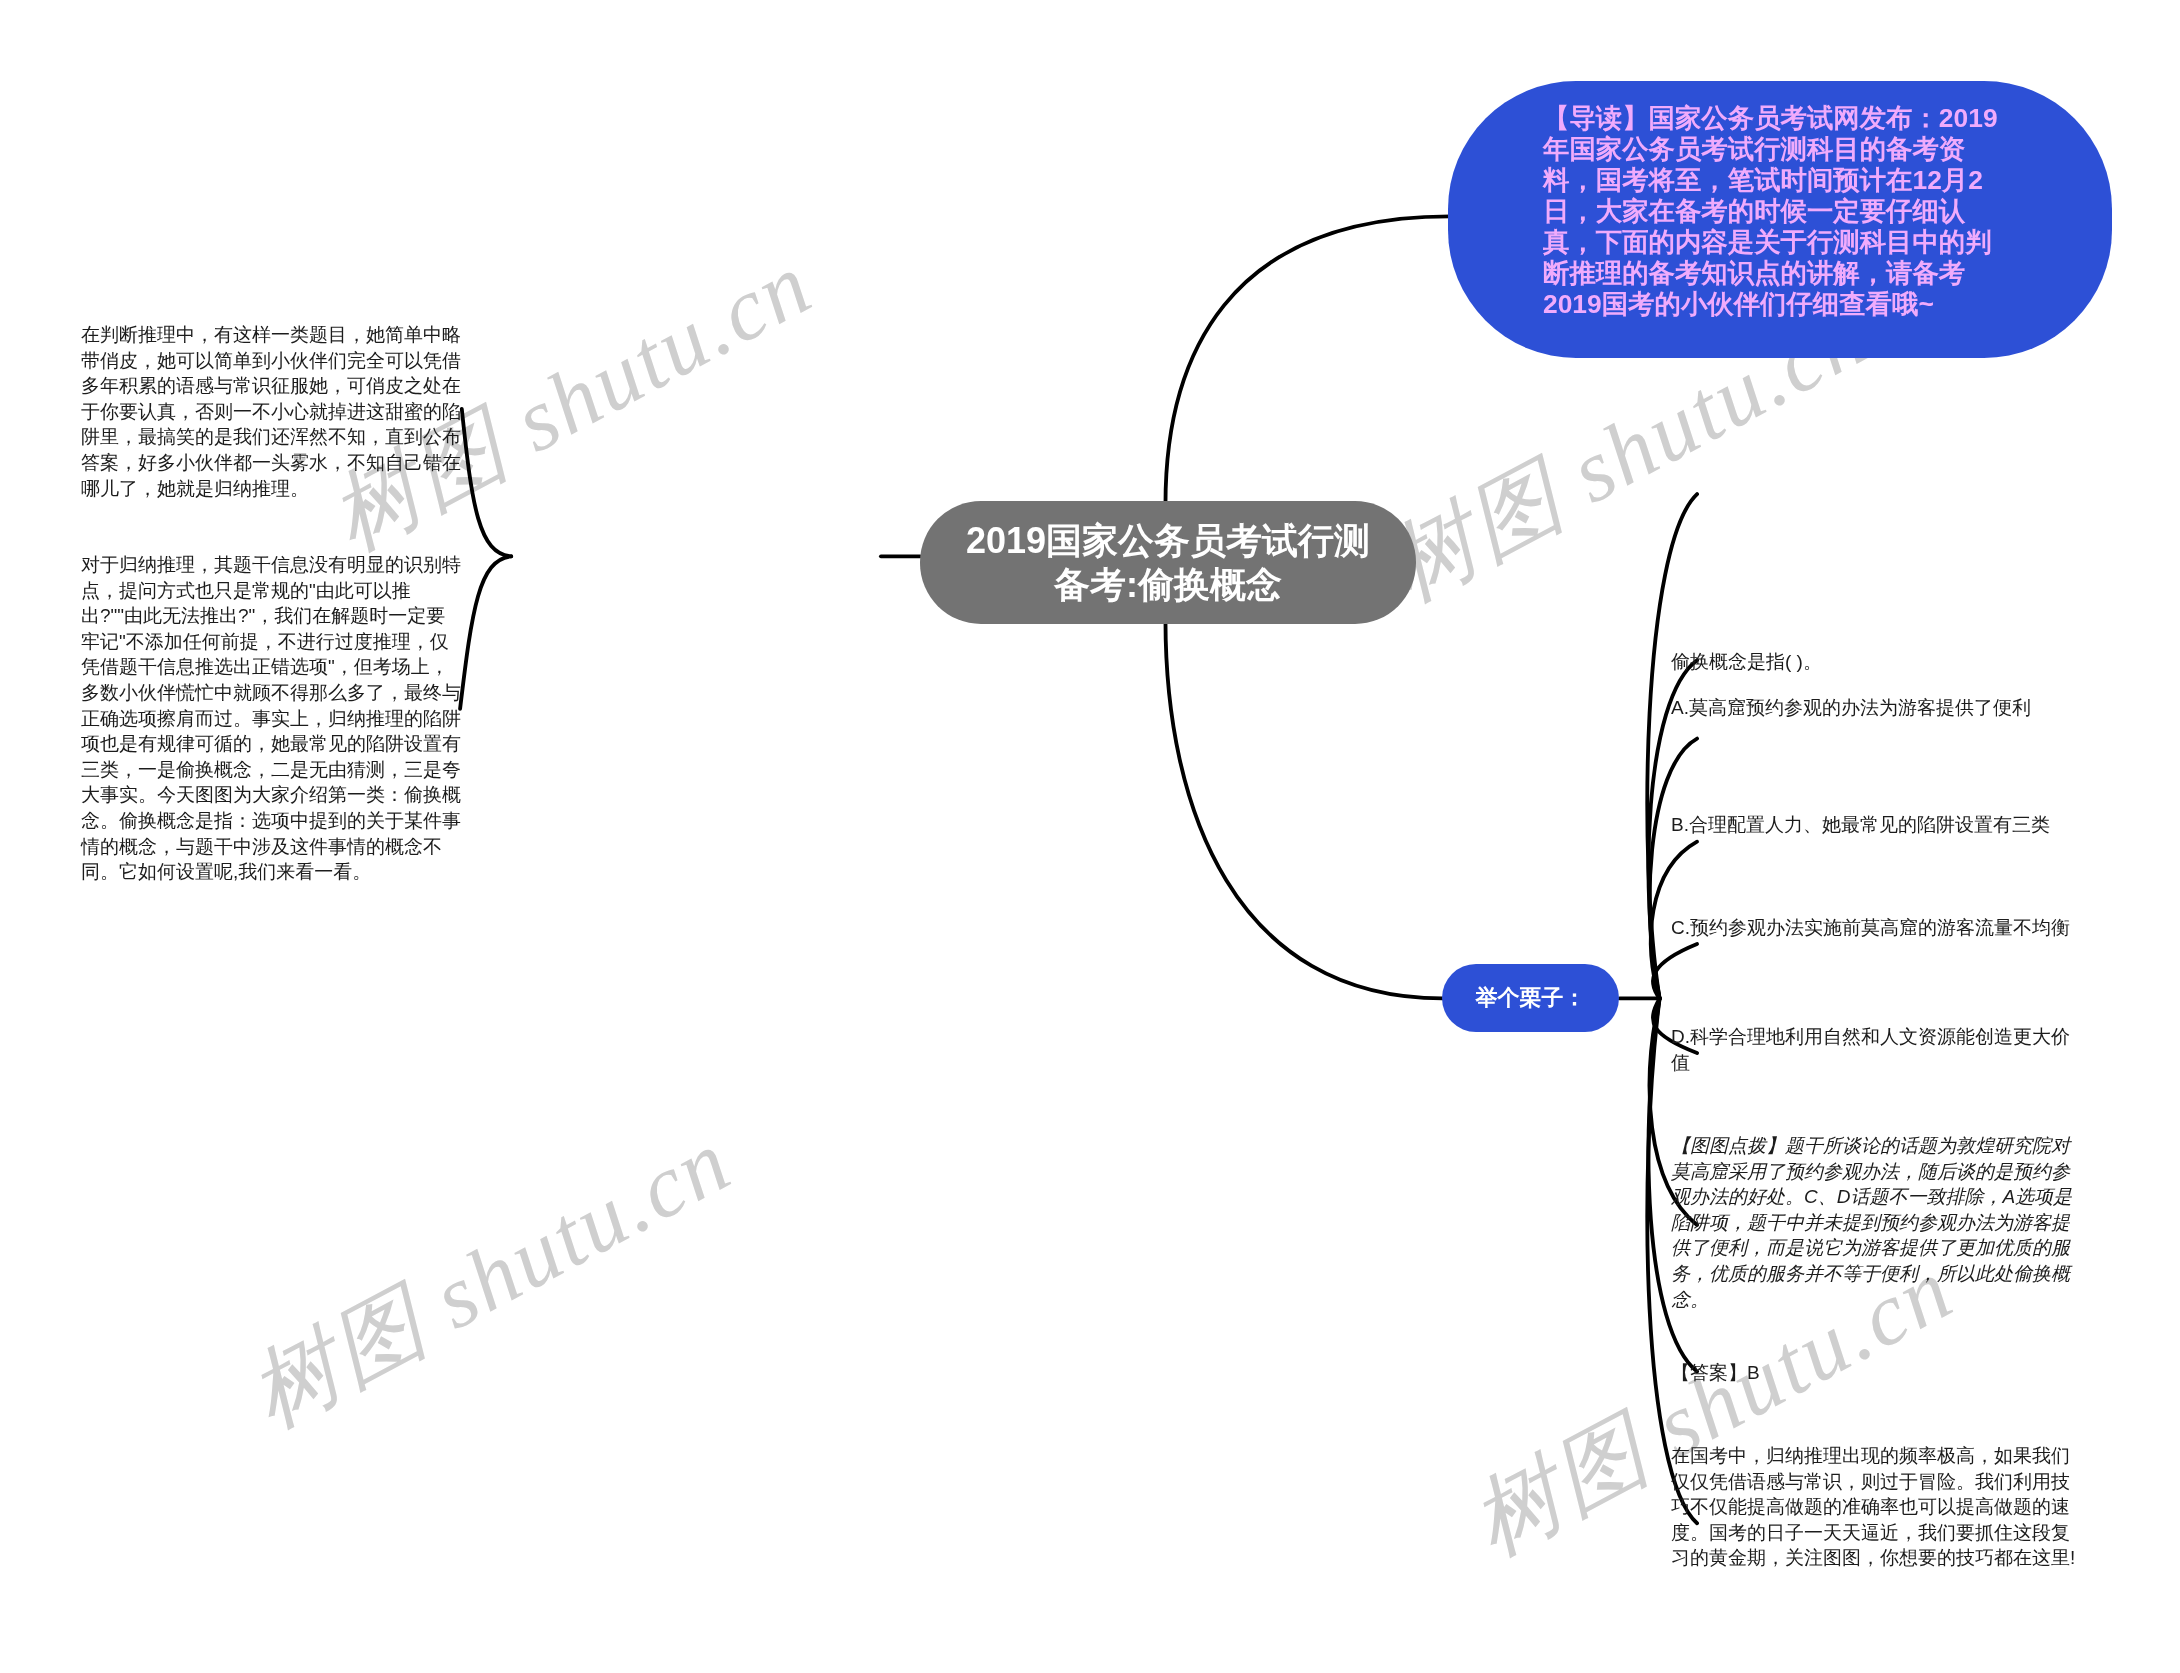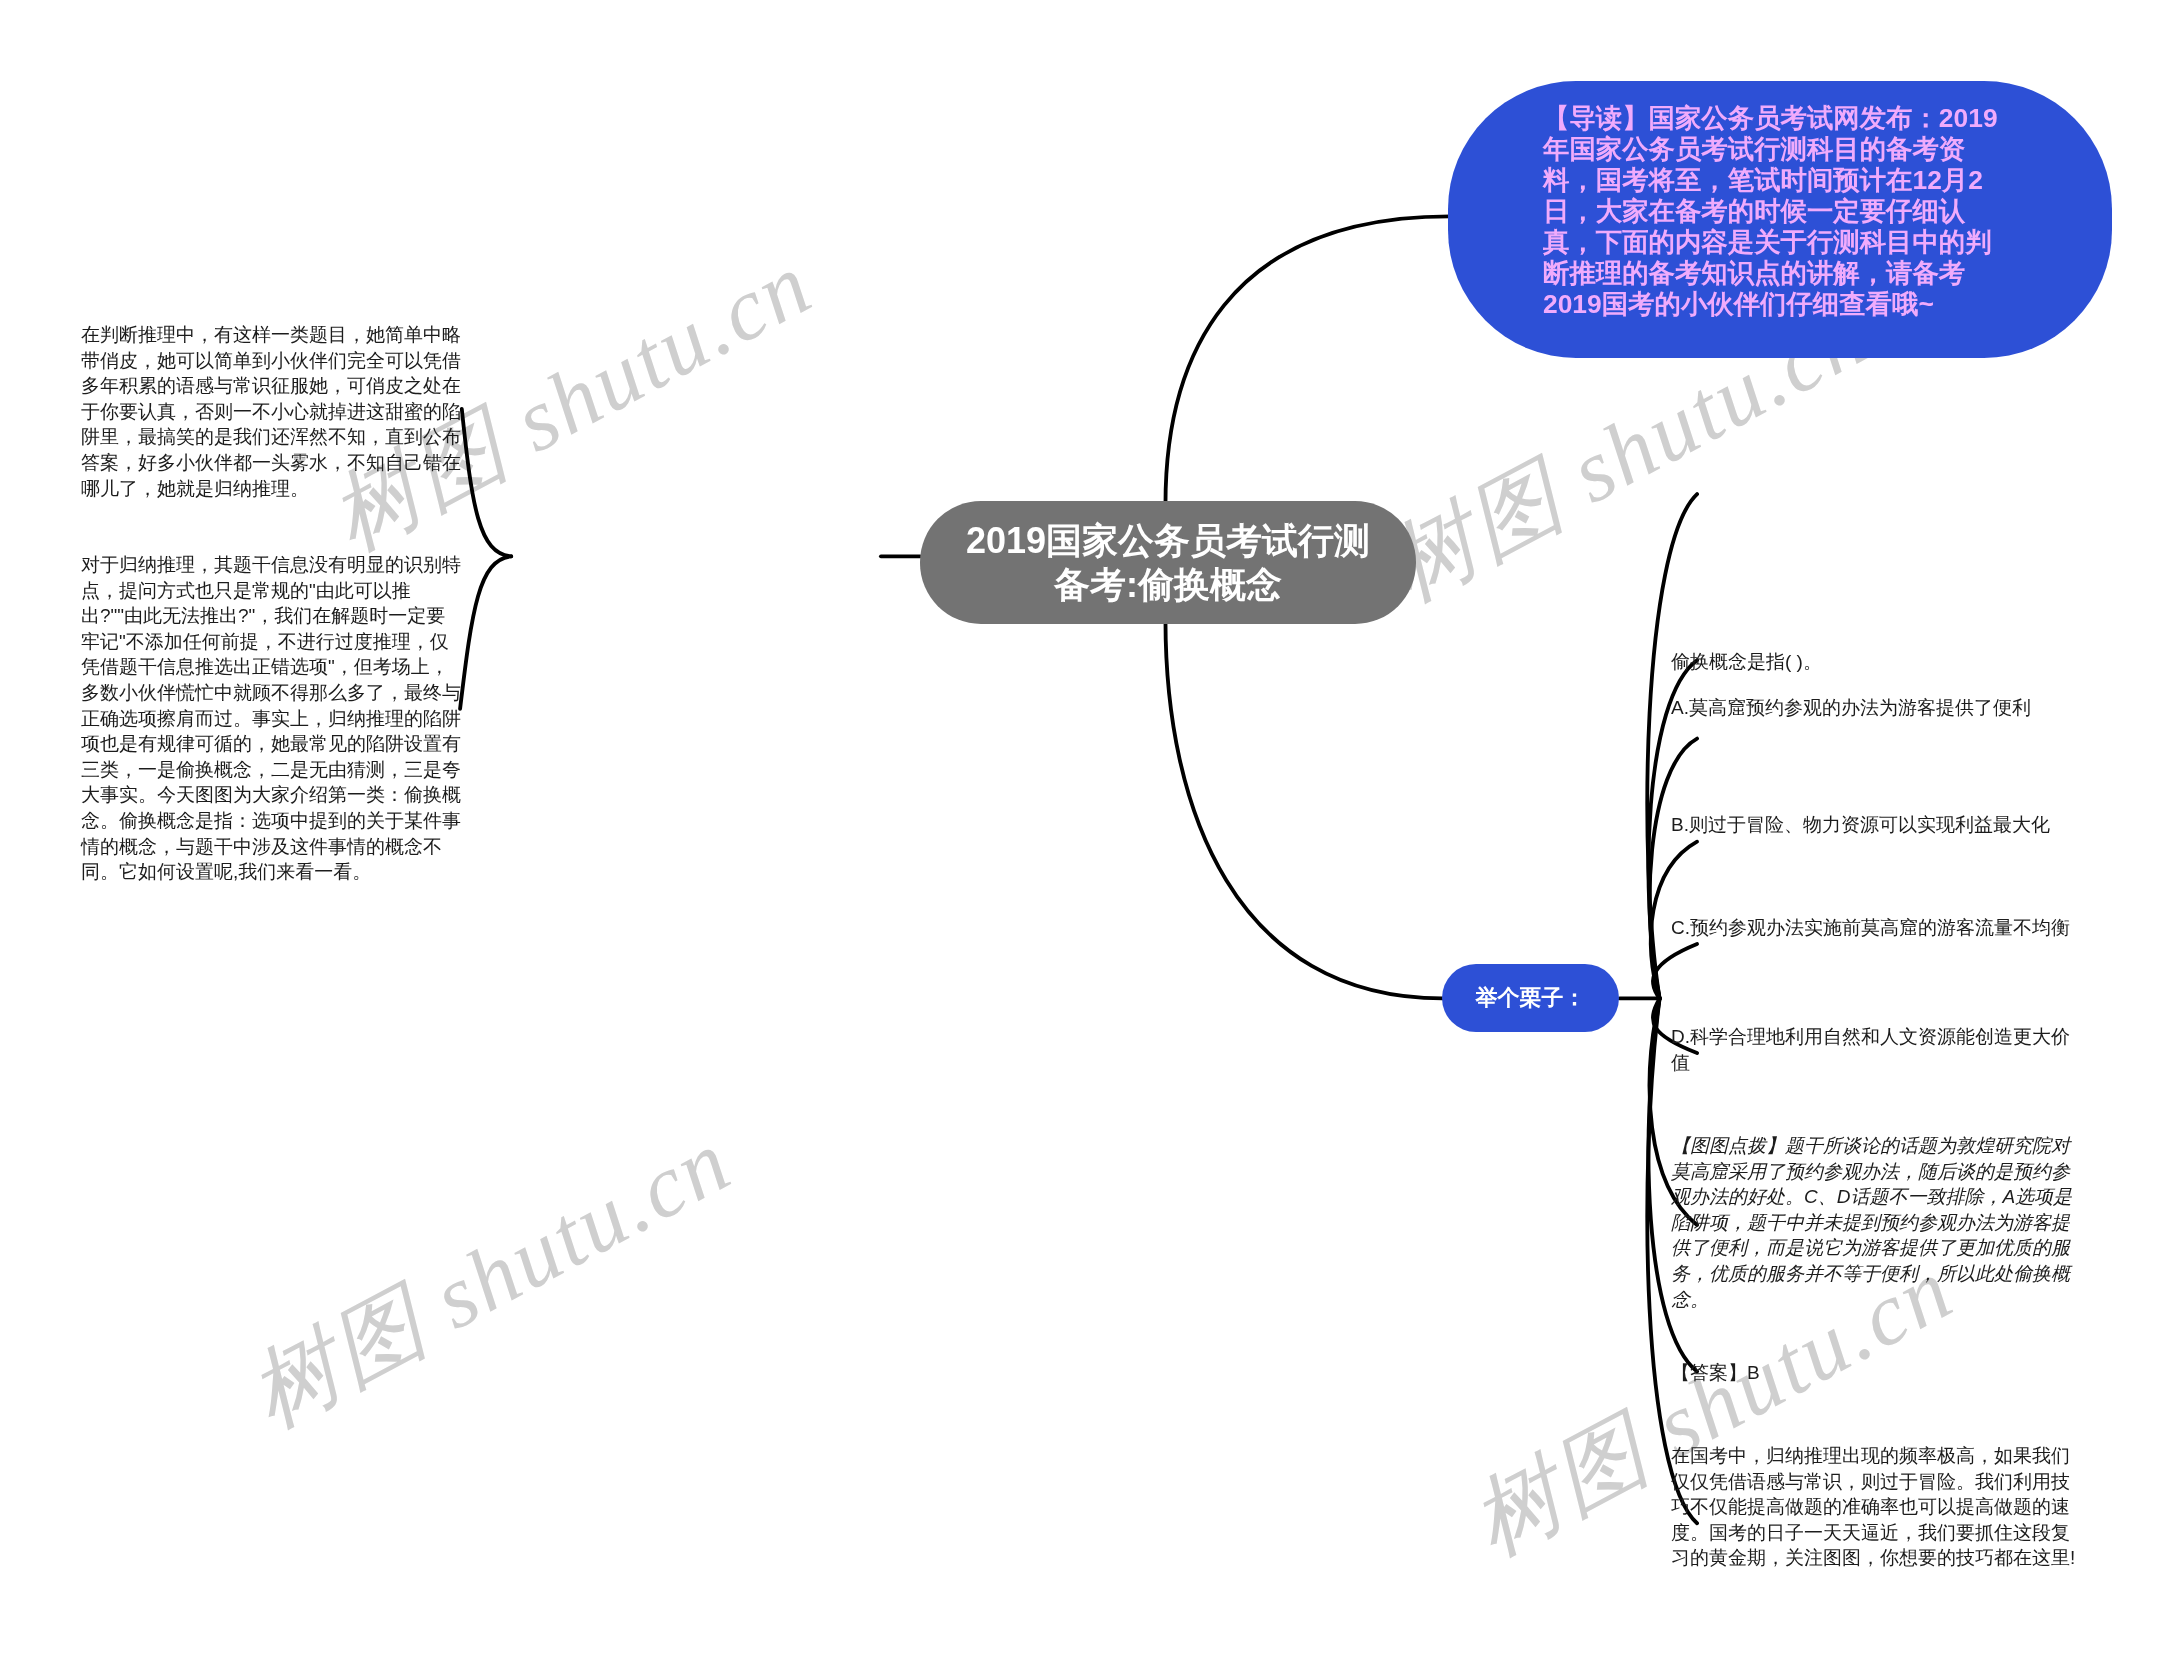--- a/index.html
+++ b/index.html
@@ -106,21 +106,21 @@
   <div class="node-intro">【导读】国家公务员考试网发布：2019年国家公务员考试行测科目的备考资料，国考将至，笔试时间预计在12月2日，大家在备考的时候一定要仔细认真，下面的内容是关于行测科目中的判断推理的备考知识点的讲解，请备考2019国考的小伙伴们仔细查看哦~</div>
 
 
   <div class="node node-blue node-example">举个栗子：</div>
 
   <div class="txt txt-left p1">在判断推理中，有这样一类题目，她简单中略带俏皮，她可以简单到小伙伴们完全可以凭借多年积累的语感与常识征服她，可俏皮之处在于你要认真，否则一不小心就掉进这甜蜜的陷阱里，最搞笑的是我们还浑然不知，直到公布答案，好多小伙伴都一头雾水，不知自己错在哪儿了，她就是归纳推理。</div>
   <div class="txt txt-left p2">对于归纳推理，其题干信息没有明显的识别特点，提问方式也只是常规的"由此可以推出?""由此无法推出?"，我们在解题时一定要牢记"不添加任何前提，不进行过度推理，仅凭借题干信息推选出正错选项"，但考场上，多数小伙伴慌忙中就顾不得那么多了，最终与正确选项擦肩而过。事实上，归纳推理的陷阱项也是有规律可循的，她最常见的陷阱设置有三类，一是偷换概念，二是无由猜测，三是夸大事实。今天图图为大家介绍第一类：偷换概念。偷换概念是指：选项中提到的关于某件事情的概念，与题干中涉及这件事情的概念不同。它如何设置呢,我们来看一看。</div>
 
   <div class="txt txt-right b2">偷换概念是指( )。</div>
   <div class="txt txt-right b3">A.莫高窟预约参观的办法为游客提供了便利</div>
-  <div class="txt txt-right b4">B.则过于冒险、物力资源可以实现利益最大化</div>
+  <div class="txt txt-right b4">B.合理配置人力、她最常见的陷阱设置有三类</div>
   <div class="txt txt-right b5">C.预约参观办法实施前莫高窟的游客流量不均衡</div>
   <div class="txt txt-right b6">D.科学合理地利用自然和人文资源能创造更大价值</div>
   <div class="txt txt-right b7">【图图点拨】题干所谈论的话题为敦煌研究院对莫高窟采用了预约参观办法，随后谈的是预约参观办法的好处。C、D话题不一致排除，A选项是陷阱项，题干中并未提到预约参观办法为游客提供了便利，而是说它为游客提供了更加优质的服务，优质的服务并不等于便利，所以此处偷换概念。</div>
   <div class="txt txt-right b8">【答案】B</div>
   <div class="txt txt-right b9">在国考中，归纳推理出现的频率极高，如果我们仅仅凭借语感与常识，则过于冒险。我们利用技巧不仅能提高做题的准确率也可以提高做题的速度。国考的日子一天天逼近，我们要抓住这段复习的黄金期，关注图图，你想要的技巧都在这里!</div>
 
 </div>
 
 
 </body></html>

